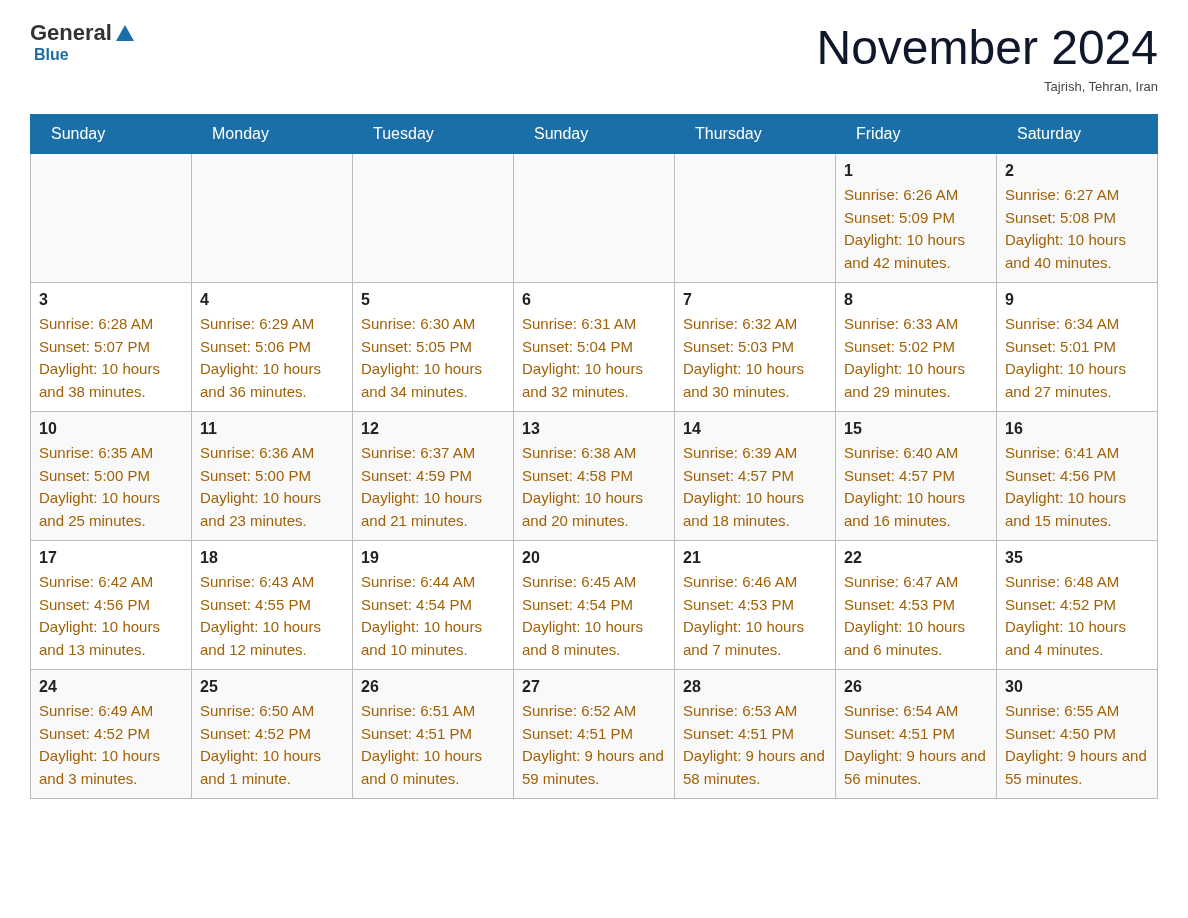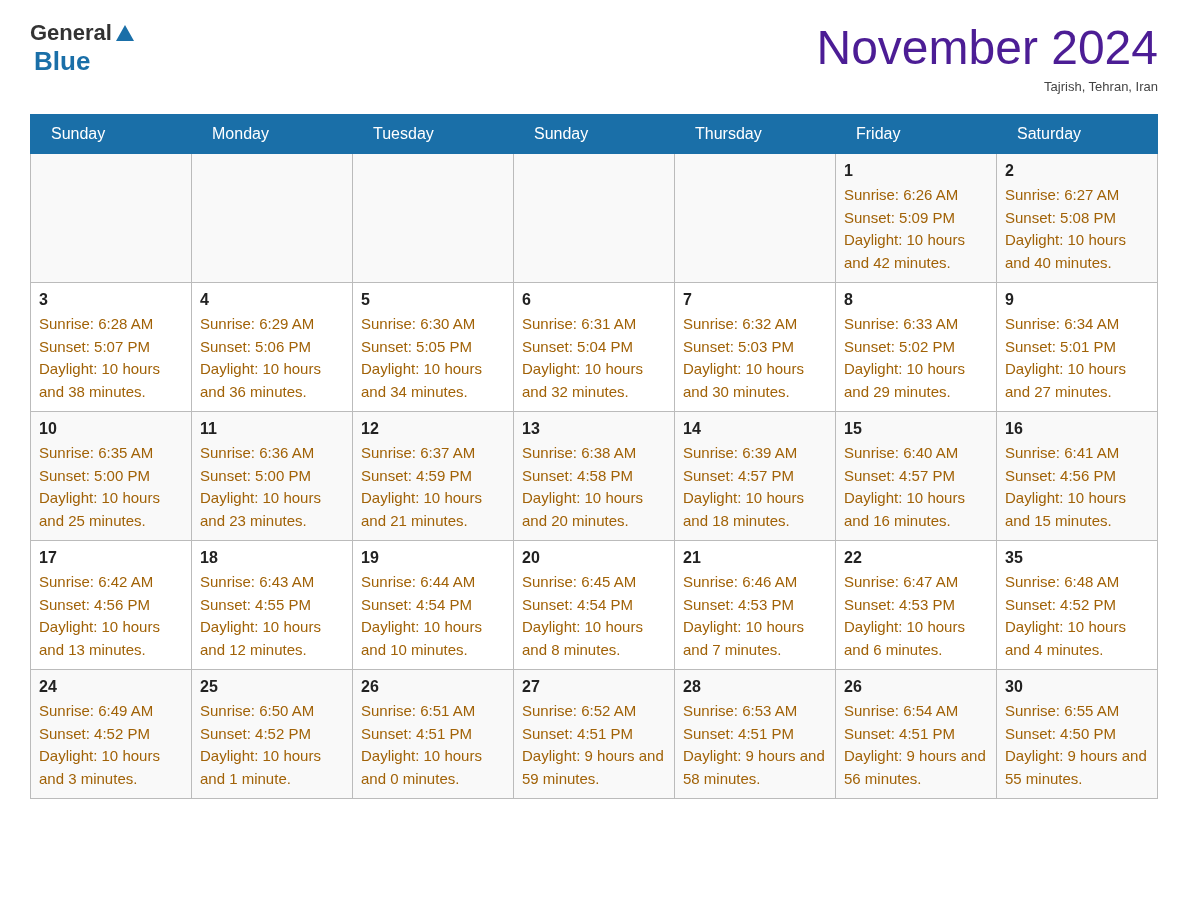--- a/index.html
+++ b/index.html
@@ -19,39 +19,39 @@
     .logo {
       display: flex;
       align-items: center;
     }
     .logo-text-general {
       font-size: 22px;
       font-weight: bold;
       color: #333;
     }
     .logo-text-blue {
-      font-size: 26px;
+      font-size: 16px;
       font-weight: bold;
       color: #1a6fa8;
     }
     .logo-wrapper {
       display: flex;
       flex-direction: column;
     }
     .logo-top {
       display: flex;
       align-items: center;
     }
     .title-section {
       text-align: right;
     }
     .month-title {
       font-size: 48px;
       font-weight: normal;
-      color: #4c1d95;
+      color: #0f172a;
     }
     .location-title {
       font-size: 13px;
       color: #444;
       margin-top: 4px;
     }
     .calendar {
       width: 100%;
       border-collapse: collapse;
       border: 1px solid #999;

